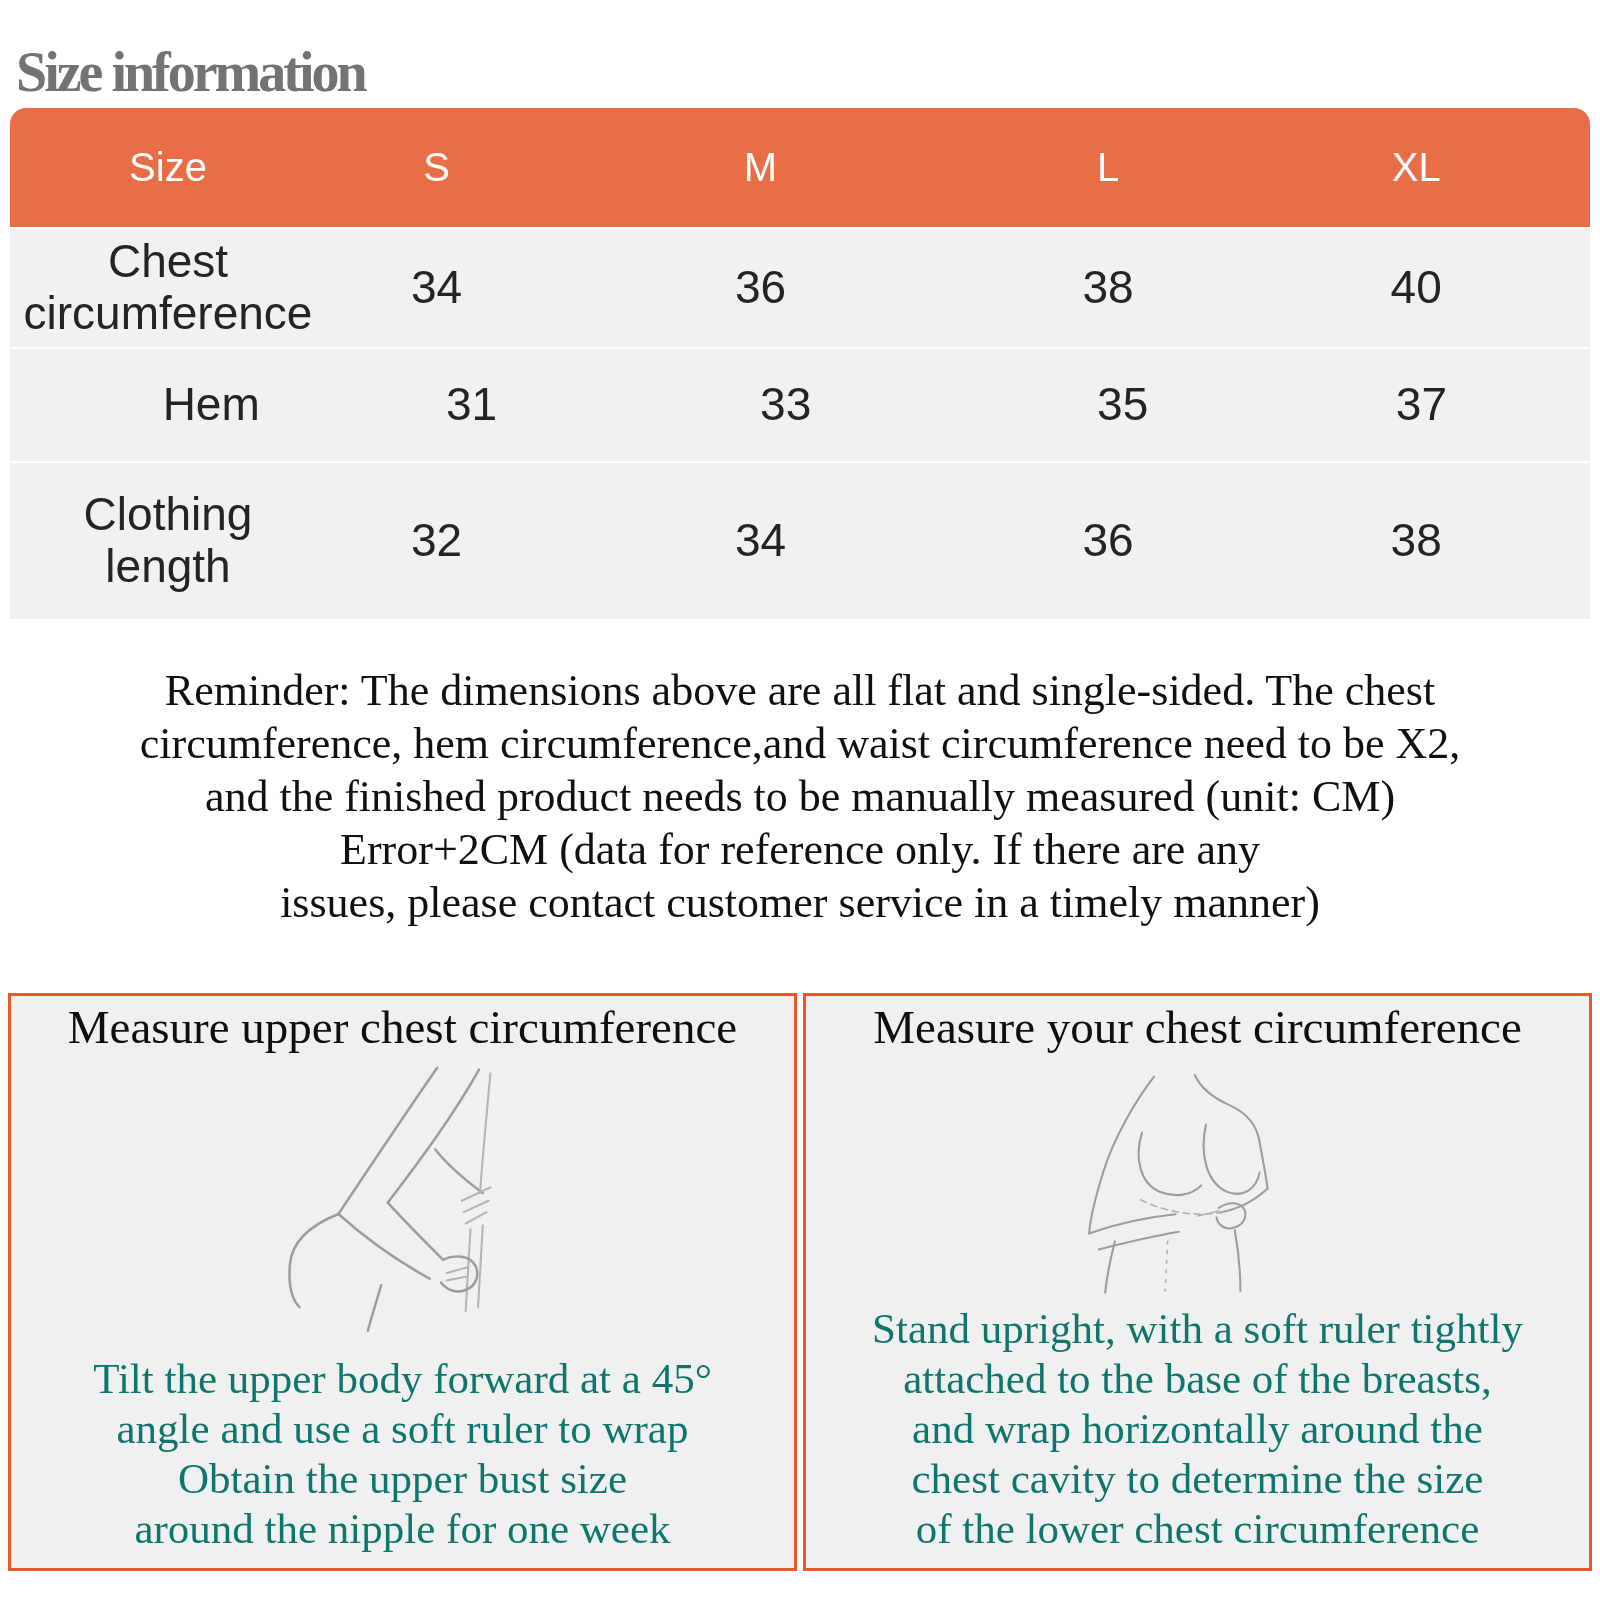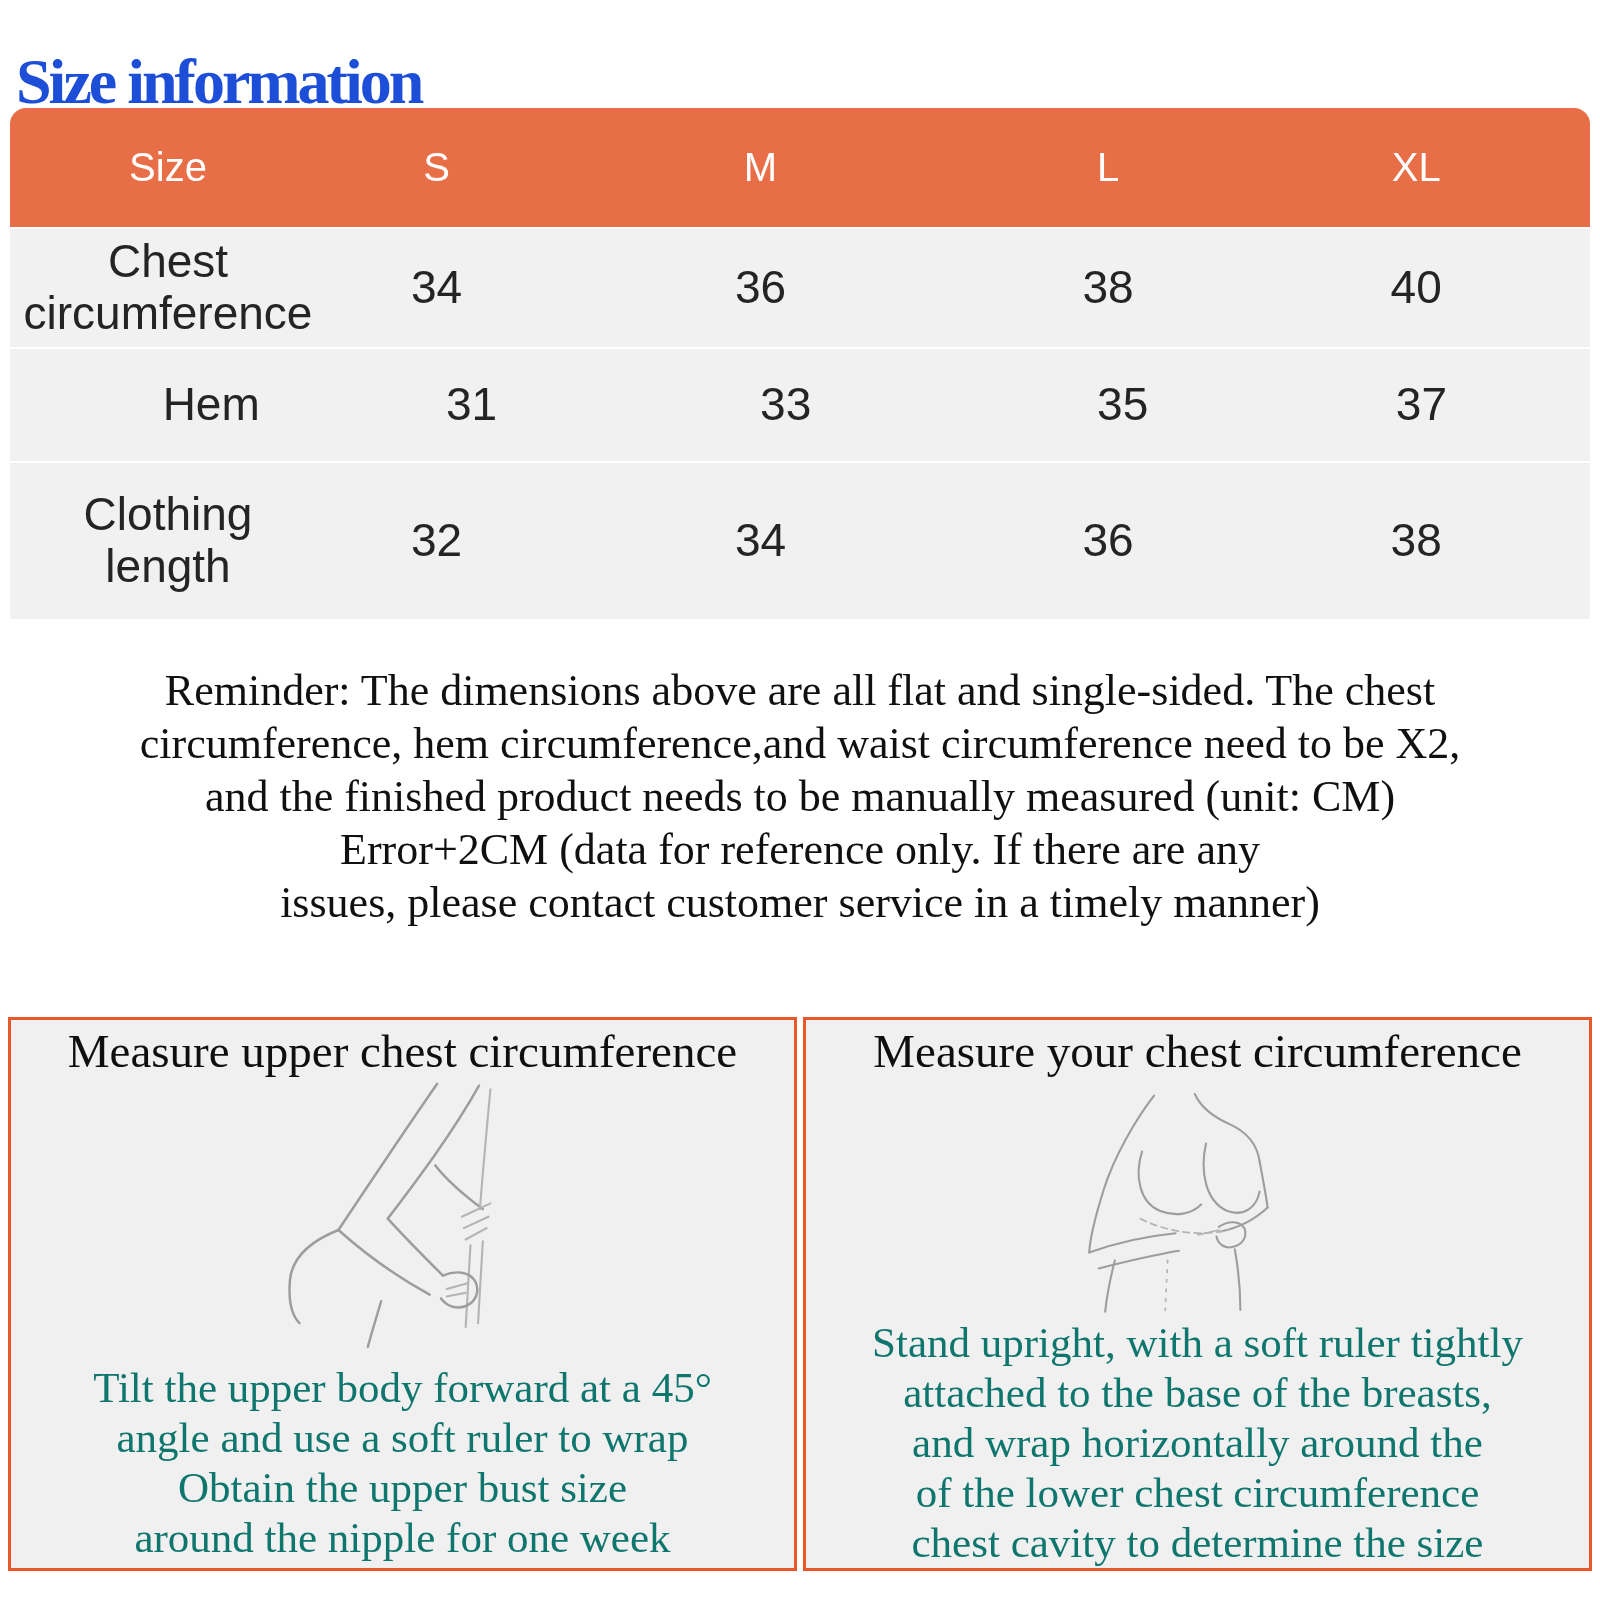--- a/index.html
+++ b/index.html
@@ -7,22 +7,22 @@
     position:relative;
     width:1600px;height:1600px;
     font-family:"Liberation Sans", sans-serif;
     color:#1d1d1d;
     overflow:hidden;
   }
   
   .page-title{
     position:absolute;left:16px;top:2px;
     font-family:"Liberation Serif", serif;
-    font-weight:bold;font-size:64px;letter-spacing:-3px;
-    color:#1d4ed8;
+    font-weight:bold;font-size:56px;letter-spacing:-3px;
+    color:#737373;
   }
   
   .size-table{position:absolute;left:10px;top:108px;width:1580px;}
   .trow{display:flex;align-items:center;}
   .thead{
     height:119px;background:#E76E46;color:#ffffff;
     border-radius:16px 16px 0 0;
     font-size:40px;
   }
   .tbody-row{
@@ -46,21 +46,20 @@
   }
   
   .guides{
     position:absolute;left:8px;top:993px;width:1584px;height:578px;
     display:flex;gap:6px;
   }
   .guide{
     flex:1;border:3px solid #E8582B;background:#F0F0F1;
     display:flex;flex-direction:column;align-items:center;
     box-sizing:border-box;
-    margin-top:24px;
   }
   .guide-title{
     margin:4px 0 0 0;
     font-family:"Liberation Serif", serif;
     font-weight:normal;font-size:47px;color:#0f0f0f;
     line-height:1.15;
   }
   .figure-wrap{flex:1;display:flex;align-items:center;justify-content:center;width:100%;}
   .figure-wrap svg{display:block;}
   .guide-text{
@@ -164,18 +163,18 @@
         <path class="lineart-light" d="M220,196 L246,190"></path>
         <path class="lineart" d="M116,228 C110,252 106,272 104,292"></path>
         <path class="lineart" d="M266,214 C271,242 273,266 273,290"></path>
         <path class="lineart-light" d="M182,228 L179,290" stroke-dasharray="3 9"></path>
       </svg>
     </div>
     <p class="guide-text">
       <span style="display:block">Stand upright, with a soft ruler tightly</span>
       <span style="display:block">attached to the base of the breasts,</span>
       <span style="display:block">and wrap horizontally around the</span>
+      <span style="display:block">chest cavity to determine the size</span>
       <span style="display:block">of the lower chest circumference</span>
-      <span style="display:block">chest cavity to determine the size</span>
     </p>
   </section>
 
 </div>
 
 </body></html>

